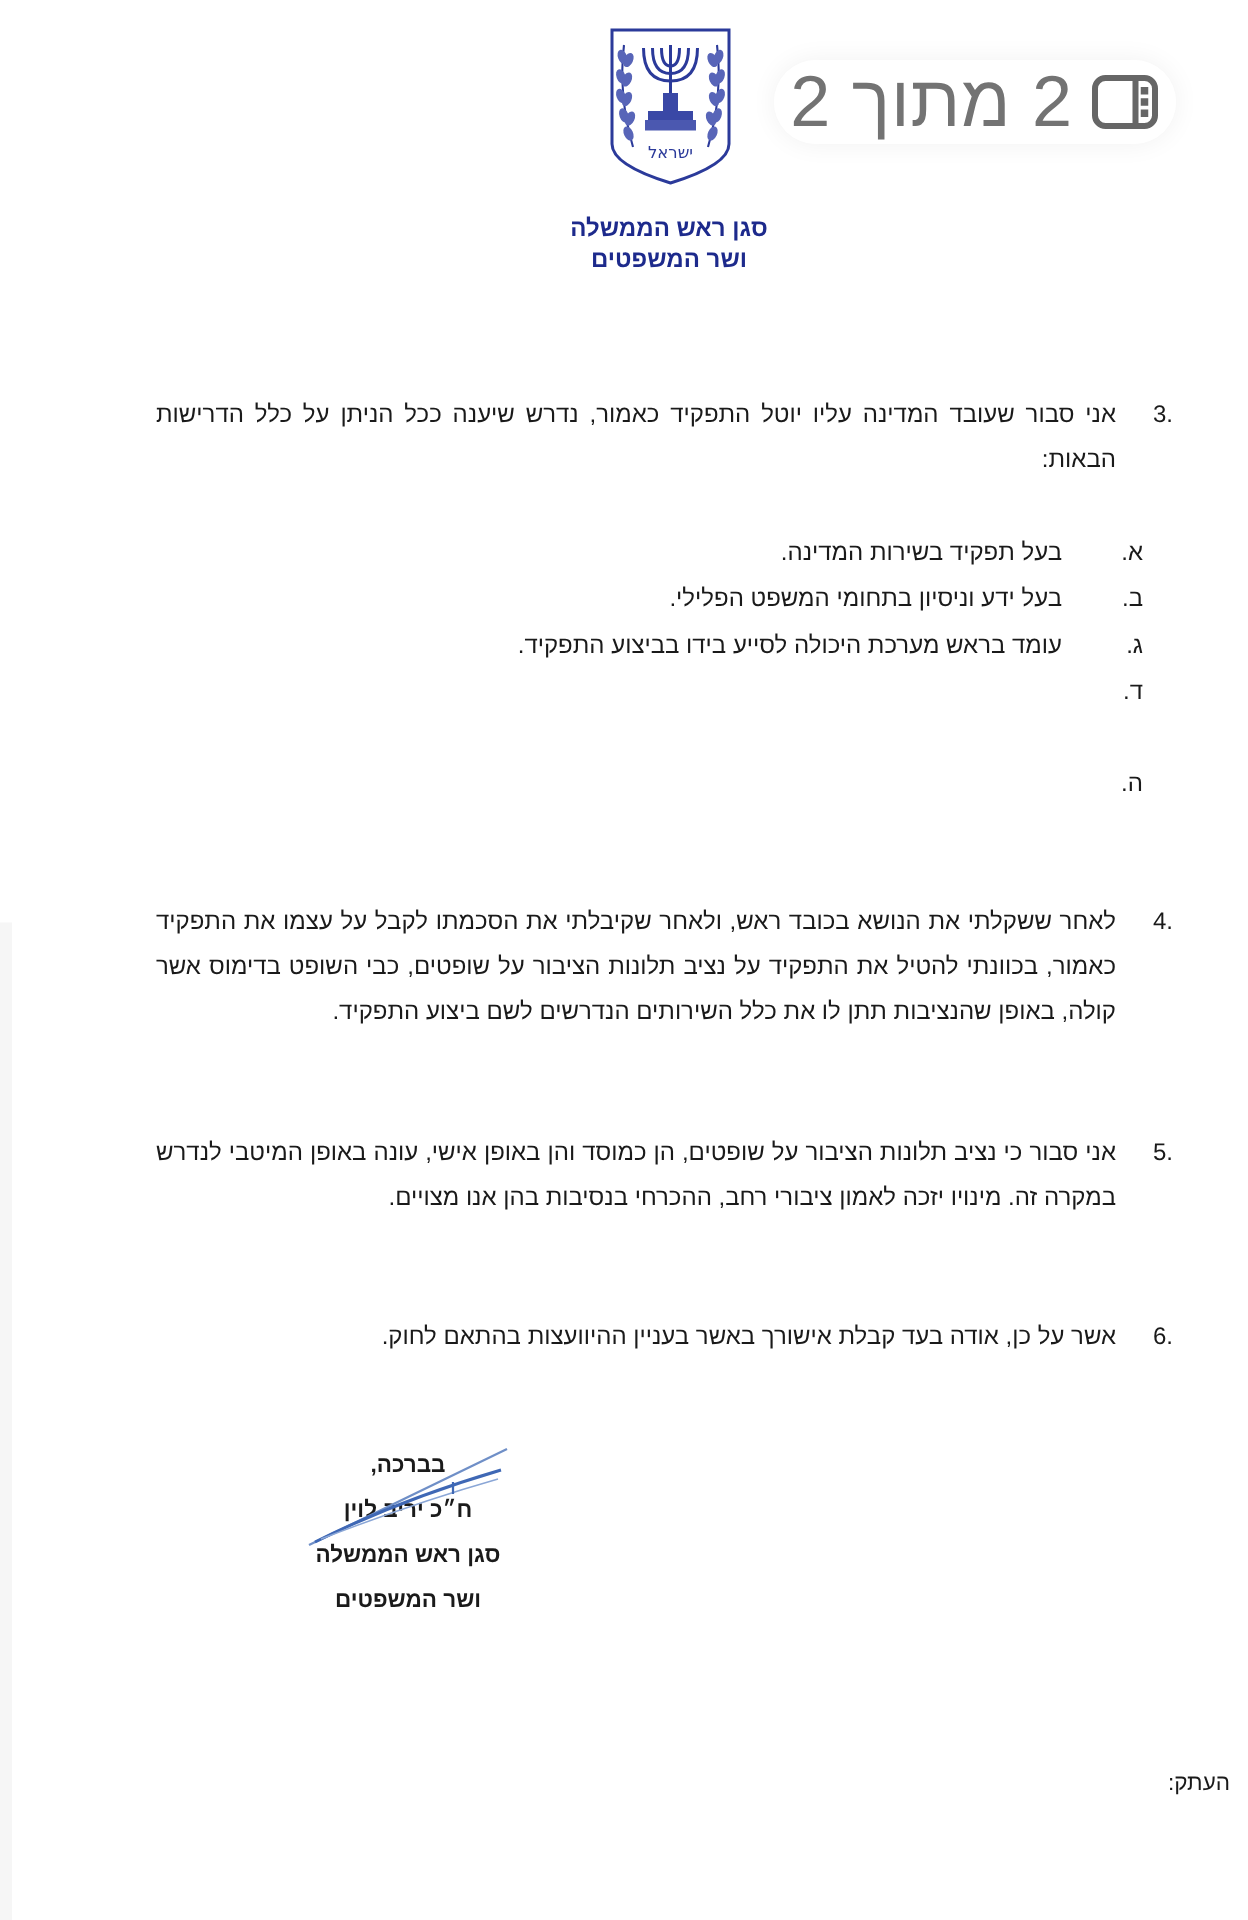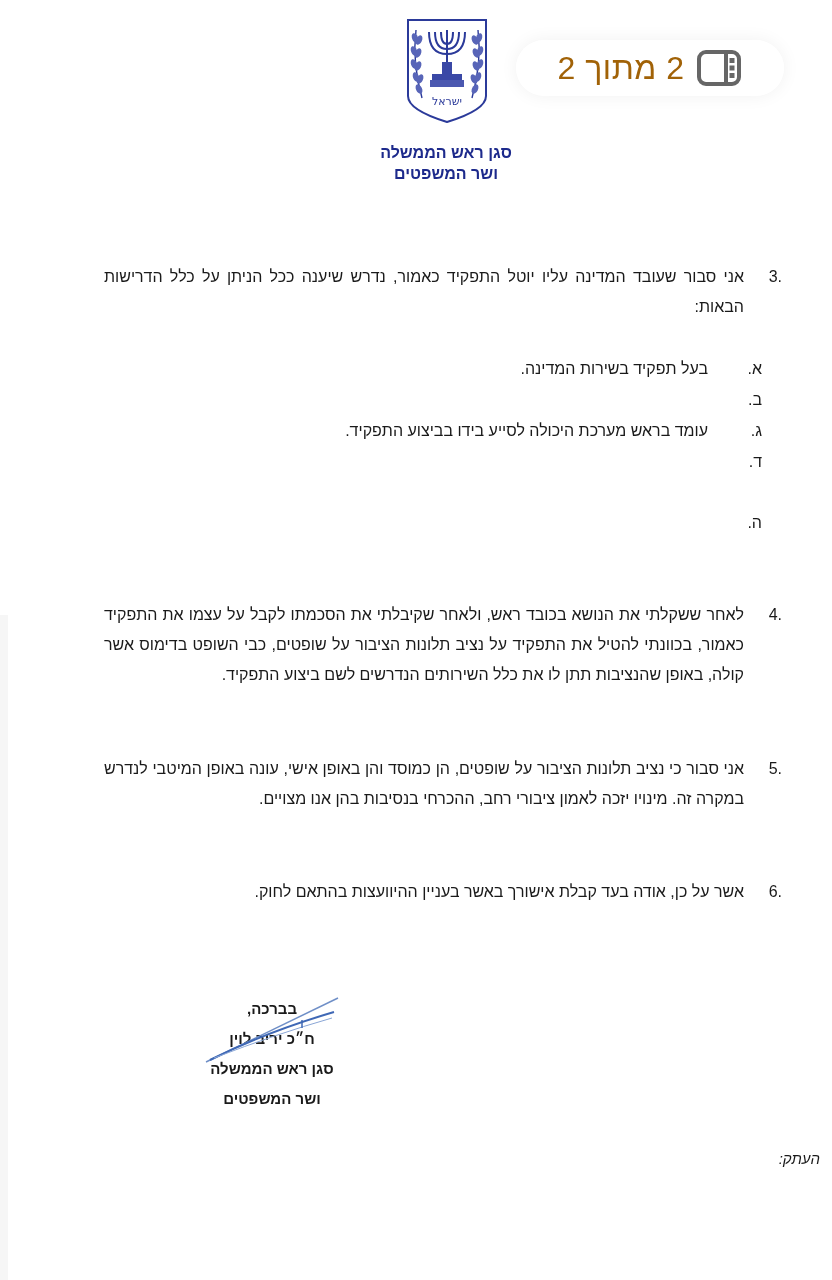--- a/index.html
+++ b/index.html
@@ -15,35 +15,35 @@
     position:absolute; left:350px; top:142px; width:192px; text-align:center;
     direction:rtl; color:#1d2a8c; font-weight:bold; font-size:16px; line-height:21px;
   }
   .page-indicator {
     position:absolute; left:516px; top:40px; width:268px; height:56px;
     background:rgba(255,255,255,0.9); border-radius:28px;
     box-shadow:0 0 18px rgba(0,0,0,0.06);
     display:flex; align-items:center; justify-content:center; gap:12px;
     direction:rtl;
   }
-  .page-indicator .txt { font-size:32px; color:#a16207; letter-spacing:0.5px; }
+  .page-indicator .txt { font-size:48px; color:#737373; letter-spacing:0.5px; }
   .page-indicator .pi-icon { width:46px; height:38px; }
   .doc { position:absolute; direction:rtl; font-size:16px; color:#1a1a1a; }
   .para { position:absolute; right:88px; width:640px; line-height:30px; text-align:justify; text-align-last:right; }
   .para .num { position:absolute; right:-38px; top:0; width:26px; text-align:left; direction:ltr; }
   .para .body { display:block; }
   .sub { position:absolute; right:124px; width:604px; line-height:30px; text-align:justify; text-align-last:right; }
   .sub .letter { position:absolute; right:-54px; top:0; width:34px; text-align:right; }
   .sig {
-    position:absolute; left:196px; top:982px; width:152px; height:140px;
+    position:absolute; left:196px; top:950px; width:152px; height:140px;
     direction:rtl; text-align:center; font-weight:bold; font-size:15px; line-height:30px;
   }
   .sig-stroke { position:absolute; left:0; top:0; width:152px; height:90px; pointer-events:none; }
   .sig .line { display:block; position:relative; }
-  .cc { position:absolute; right:12px; top:1144px; direction:rtl; font-size:15px; line-height:30px; text-align:right;font-style:italic; }
+  .cc { position:absolute; right:12px; top:1174px; direction:rtl; font-size:15px; line-height:30px; text-align:right; }
 </style>
 </head>
 <body>
 
 <div class="left-strip"></div>
 
 <div class="emblem">
   <svg viewBox="0 0 82 106" width="82" height="106">
     <path d="M2 2 H80 V78 Q80 92 41 104 Q2 92 2 78 Z" fill="#fff" stroke="#2b3a9a" stroke-width="2"></path>
 
@@ -107,20 +107,21 @@
     <span class="num">3.</span>
     <span class="body">אני סבור שעובד המדינה עליו יוטל התפקיד כאמור, נדרש שיענה ככל הניתן על כלל הדרישות הבאות:</span>
   </div>
 
   <div class="sub" style="top:354px;">
     <span class="letter">א.</span>
     <span>בעל תפקיד בשירות המדינה.</span>
   </div>
   <div class="sub" style="top:385px;">
     <span class="letter">ב.</span>
+    <span>בעל ידע וניסיון בתחומי המשפט הפלילי.</span>
   </div>
   <div class="sub" style="top:416px;">
     <span class="letter">ג.</span>
     <span>עומד בראש מערכת היכולה לסייע בידו בביצוע התפקיד.</span>
   </div>
   <div class="sub" style="top:447px;">
     <span class="letter">ד.</span>
   </div>
   <div class="sub" style="top:508px;">
     <span class="letter">ה.</span>

